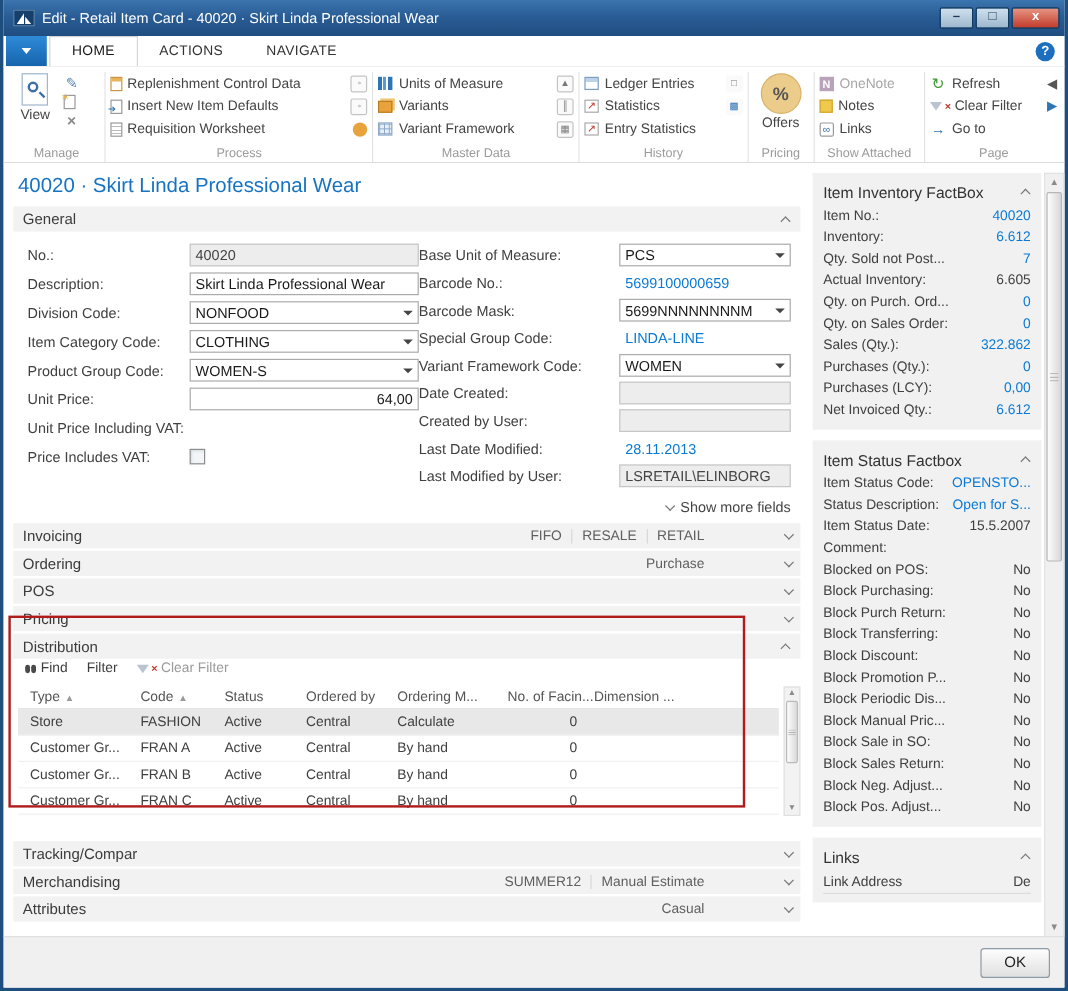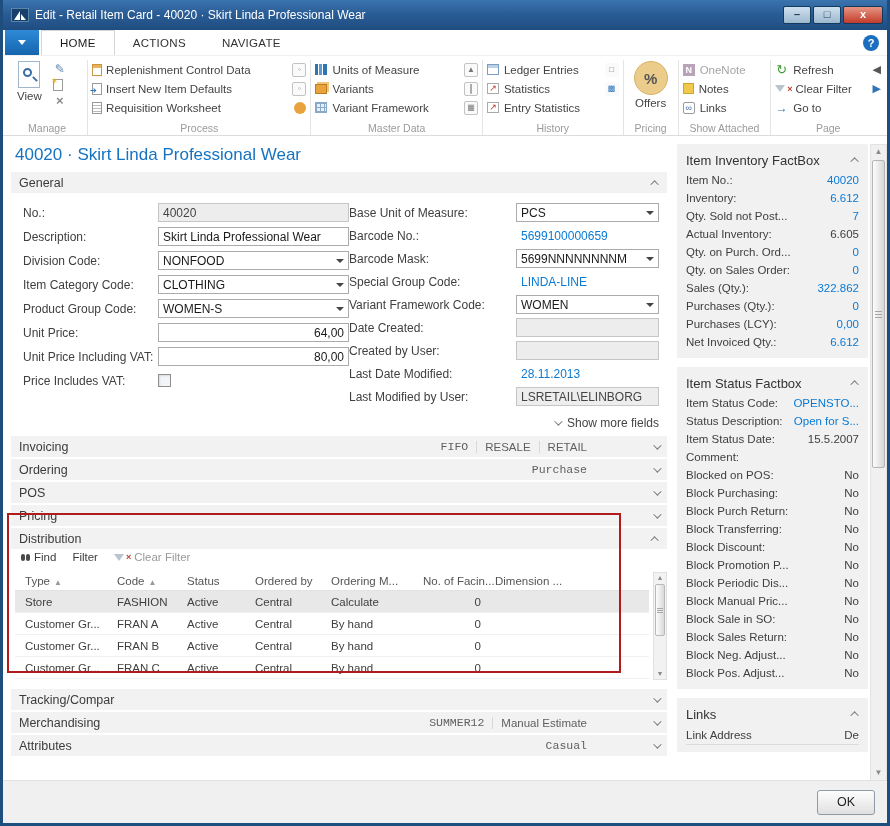--- a/index.html
+++ b/index.html
@@ -71,21 +71,21 @@
   .manage-small .ms { height:15px; display:flex; align-items:center; justify-content:center; width:16px; }
 
   
   .content { flex:1; display:flex; overflow:hidden; background:#fff; }
   .main { flex:1; position:relative; padding:0 0 0 8px; overflow:hidden; }
   .page-title { color:#1673c2; font-size:17px; padding:9px 0 7px 4px; }
 
   .sec-bar { height:21px; background:#f2f2f2; display:flex; align-items:center; padding:0 8px 0 8px; margin:0 6px 2px 0; color:#3b3b3b; font-size:12.5px;gap:48px; }
   .sec-bar .summary { margin-left:auto; display:flex; align-items:center; color:#5f5f5f; font-size:11.5px; }
   .sec-bar .summary span { padding:0 8px; border-left:1px solid #d8d8d8; }
-  .sec-bar .summary span:first-child { border-left:none;font-family:Liberation Mono, monospace; }
+  .sec-bar .summary span:first-child { border-left:none; }
   .chev { width:6px; height:6px; border-right:1.4px solid #777; border-bottom:1.4px solid #777; display:inline-block; margin-left:10px; flex:0 0 auto; }
   .chev.down { transform:rotate(45deg) translateY(-2px); }
   .chev.up { transform:rotate(-135deg) translateY(-2px); }
 
   .fields { display:flex; padding:8px 0 2px 12px; }
   .fcol { display:flex; flex-direction:column; }
   .fcol.left { width:326px; }
   .fcol.right { flex:1; padding-right:14px; }
   .frow { display:flex; align-items:center; height:19px; margin-bottom:5px; }
   .fcol.right .frow { margin-bottom:4px; }
@@ -359,21 +359,20 @@
                 <span>WOMEN-S</span>
                 <span class="dd-arrow"></span>
               </span>
             </div>
           <div class="frow">
               <span class="flabel">Unit Price:</span>
               <span class="inp num">64,00</span>
             </div>
           <div class="frow">
               <span class="flabel">Unit Price Including VAT:</span>
-              <span class="inp num">80,00</span>
             </div>
           <div class="frow">
               <span class="flabel">Price Includes VAT:</span>
               <span class="checkbox"></span>
             </div>
         </div>
         <div class="fcol right">
           <div class="frow">
               <span class="flabel">Base Unit of Measure:</span>
               <span class="inp dd">
@@ -526,21 +525,21 @@
         <div class="gscroll">
           <span class="arr">▲</span>
           <span class="thumb">
               <span class="grip"></span>
             </span>
           <span class="sp"></span>
           <span class="arr">▼</span>
         </div>
       </div>
 
-      <div class="sec-bar" style="margin-top:10px">
+      <div class="sec-bar" style="margin-top:22px">
         <span>Tracking/Compar</span>
         <span class="summary"></span>
           <span class="chev down"></span>
       </div>
       <div class="sec-bar">
         <span>Merchandising</span>
         <span class="summary">
             <span>SUMMER12</span>
             <span>Manual Estimate</span>
           </span>

